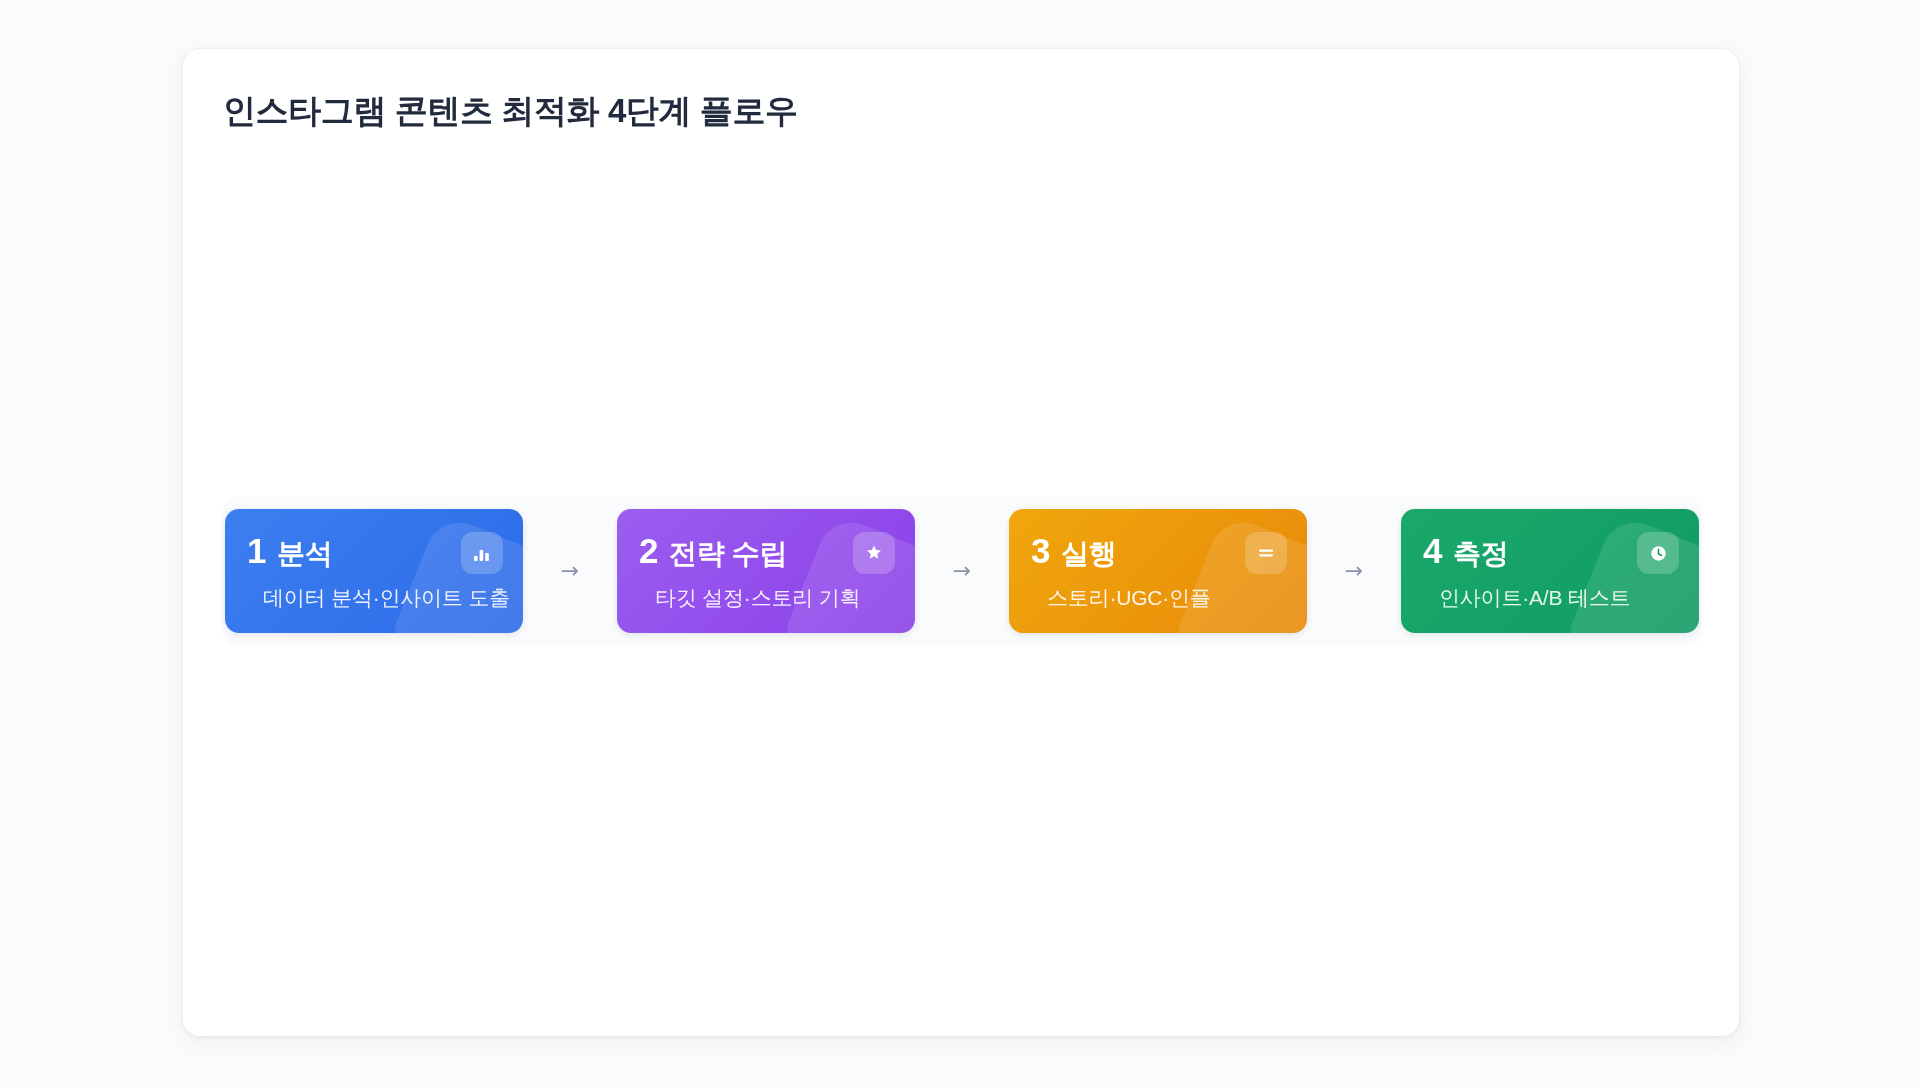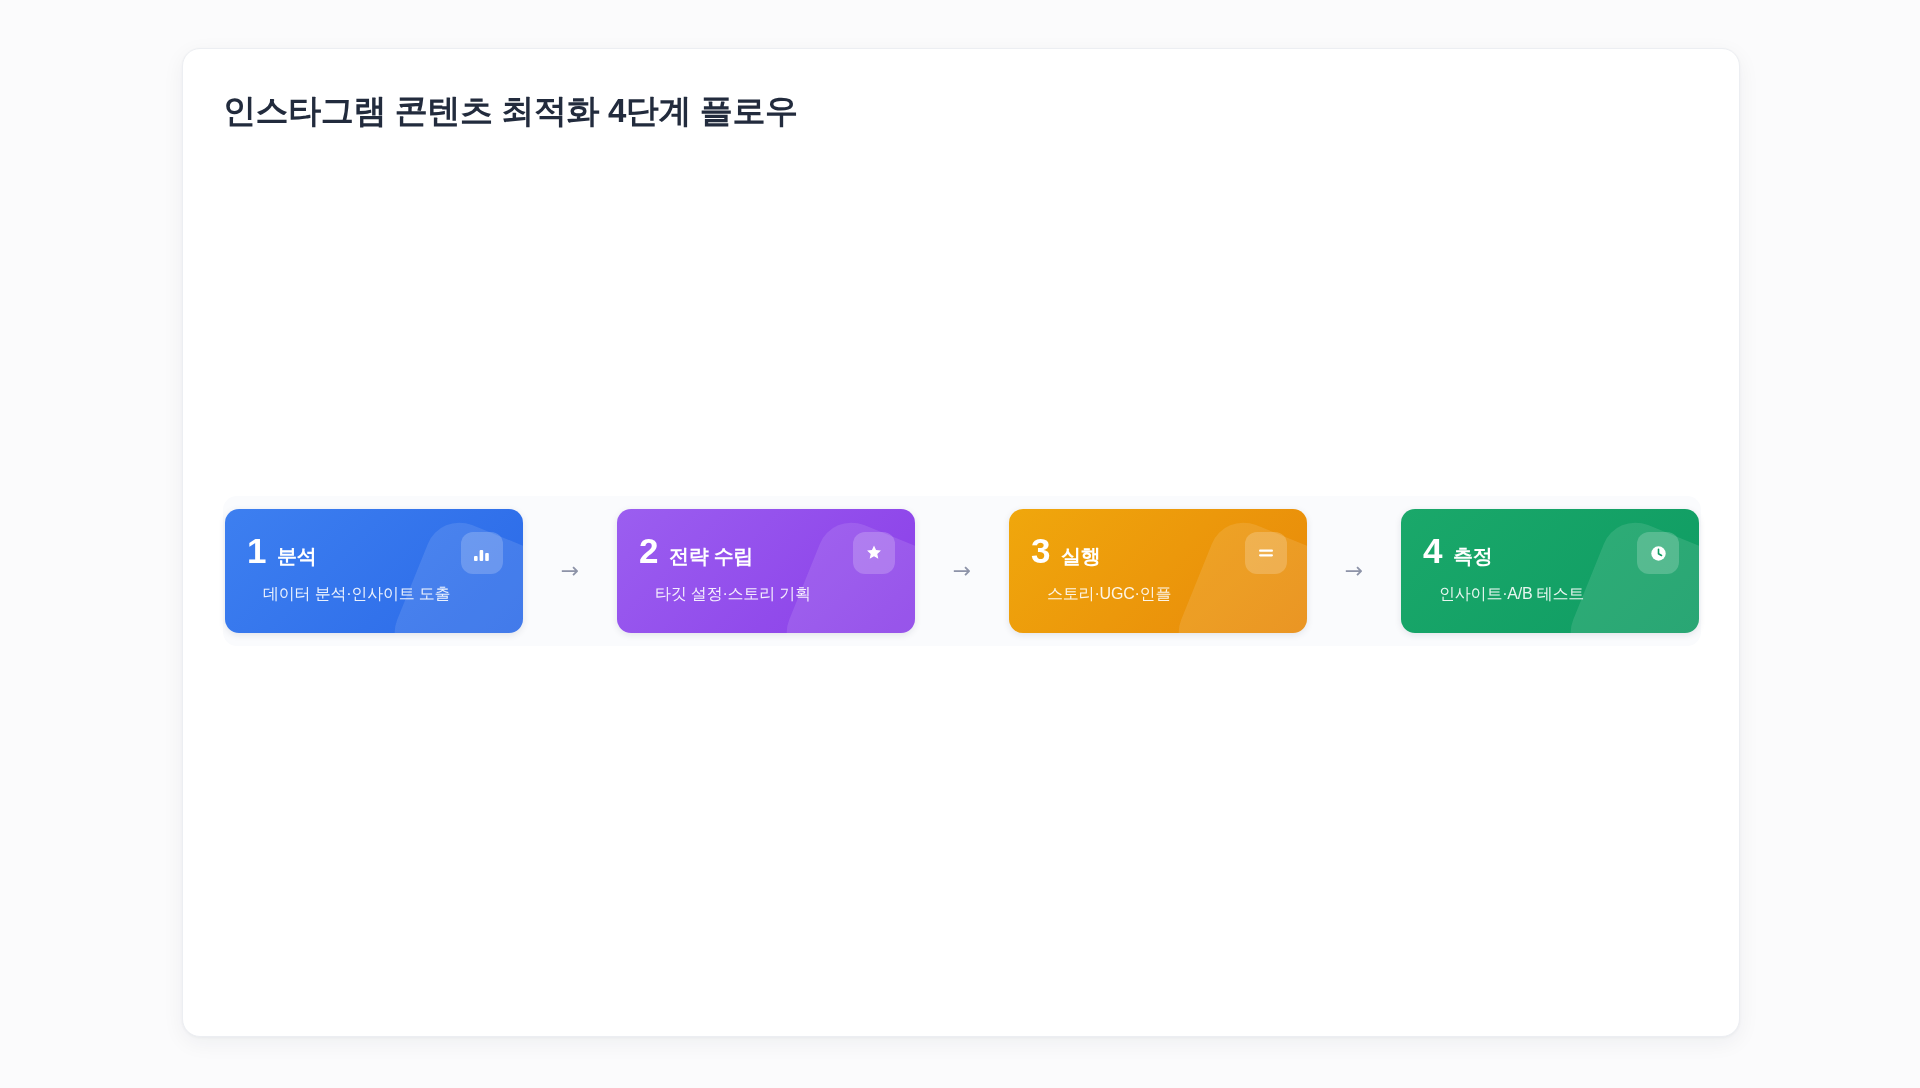--- a/index.html
+++ b/index.html
@@ -107,32 +107,32 @@
 
   .step-num {
     font-size: 35px;
     font-weight: 700;
     line-height: 1;
     color: #ffffff;
     letter-spacing: -0.5px;
   }
 
   .step-label {
-    font-size: 20px;
+    font-size: 28px;
     font-weight: 700;
     color: #ffffff;
     letter-spacing: -0.3px;
     white-space: nowrap;
   }
 
   .step-desc {
     position: absolute;
     left: 22px;
     top: 75px;
-    font-size: 16px;
+    font-size: 21px;
     font-weight: 400;
     color: rgba(255, 255, 255, 0.90);
     letter-spacing: -0.2px;
     white-space: nowrap;
     padding-left: 16px;
   }
 
   .step-icon {
     position: absolute;
     right: 20px;

